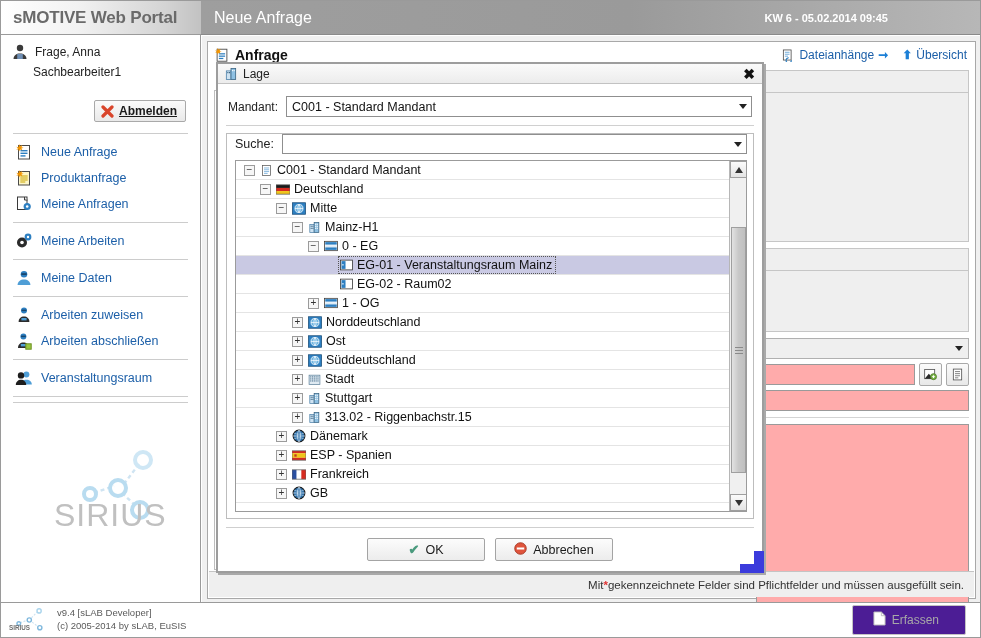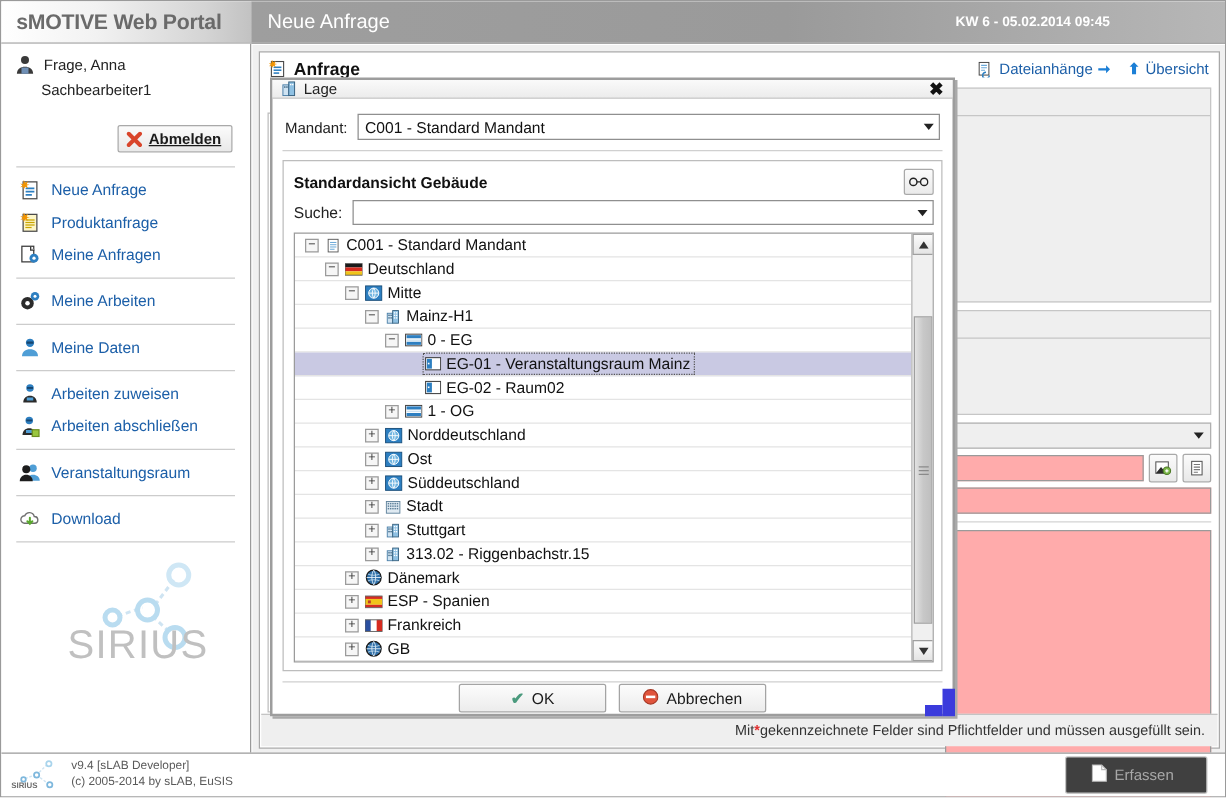--- a/index.html
+++ b/index.html
@@ -83,21 +83,21 @@
   .footer {
     position: absolute; left: 0; bottom: 0; width: 979px; height: 35px;
     background: #ffffff; border-top: 1px solid #9a9a9a;
     display: flex; align-items: center;
   }
   .footer-left { width: 200px; display: flex; align-items: center; gap: 6px; padding-left: 8px; }
   .footer-text { font-size: 9.5px; color: #5a5a5a; line-height: 1.35; }
   .footer-right { flex: 1; display: flex; justify-content: flex-end; align-items: center; padding-right: 14px; }
   .erfassen-btn {
     display: inline-flex; align-items: center; gap: 6px;
-    background: #404040; border: 1px solid #c4c4c4; border-radius: 2px;
+    background: #4c1d95; border: 1px solid #c4c4c4; border-radius: 2px;
     padding: 5px 26px 5px 20px; font-size: 12px; color: #a8a8a8; cursor: default;
   }
 
   
   .main {
     position: absolute; left: 201px; top: 35px; width: 779px; height: 568px;
     background: #f0f0f0; padding: 5px 5px 0 5px;
   }
   .panel {
     position: relative; width: 769px; height: 558px;
@@ -391,29 +391,20 @@
             <circle cx="11.4" cy="5.6" r="3" fill="#4f9ed6"></circle>
             <path d="M6 15.5c0-3 2.4-4.8 5.4-4.8s5.4 1.8 5.4 4.8z" fill="#4f9ed6"></path>
             <circle cx="6" cy="6.4" r="3.2" fill="#1d1d1d"></circle>
             <path d="M0.8 16c0-3.2 2.4-5.2 5.2-5.2s5.2 2 5.2 5.2z" fill="#1d1d1d"></path>
           </svg>
         </span>
         <span class="nav-label">Veranstaltungsraum</span>
       </div>
       <div class="nav-sep"></div>
 
-      <div class="nav-item">
-        <span class="ico">
-          <svg width="18" height="18" viewBox="0 0 18 18">
-            <path d="M4.6 12.6a3 3 0 0 1 .2-6 4 4 0 0 1 7.6.6 2.7 2.7 0 0 1 .3 5.4z" fill="#fff" stroke="#6f6f6f" stroke-width="1.1"></path>
-            <path d="M8.9 8.2v4.4 M6.9 11l2 2 2-2" stroke="#5aa72e" stroke-width="1.6" fill="none" stroke-linecap="round"></path>
-          </svg>
-        </span>
-        <span class="nav-label">Download</span>
-      </div>
       <div class="nav-sep"></div>
     </div>
 
     <div class="sirius-logo">
       <svg width="130" height="95" viewBox="0 0 130 95">
         <line x1="58" y1="45" x2="78" y2="38" stroke="#cfe4f2" stroke-width="2.4" stroke-dasharray="4 3"></line>
         <line x1="88" y1="36" x2="103" y2="16" stroke="#cfe4f2" stroke-width="2.4" stroke-dasharray="4 3"></line>
         <line x1="86" y1="45" x2="100" y2="58" stroke="#cfe4f2" stroke-width="2.4" stroke-dasharray="4 3"></line>
         <circle cx="54" cy="46" r="6" fill="none" stroke="#b9dcf0" stroke-width="4"></circle>
         <circle cx="82" cy="40" r="8" fill="none" stroke="#b9dcf0" stroke-width="4"></circle>
@@ -575,30 +566,20 @@
       <div class="mandant-row">
         <span class="mandant-label">Mandant:</span>
         <div class="combo">
           <span>C001 - Standard Mandant</span>
           <span class="combo-arrow"></span>
         </div>
       </div>
       <div class="hr-light"></div>
 
       <div class="tree-panel">
-        <div class="tree-head">
-          <span class="tree-head-title">Standardansicht Gebäude</span>
-          <div class="binoc-btn">
-            <svg width="16" height="11" viewBox="0 0 20 12">
-              <circle cx="4.6" cy="6" r="3.6" fill="none" stroke="#222" stroke-width="1.4"></circle>
-              <circle cx="15.4" cy="6" r="3.6" fill="none" stroke="#222" stroke-width="1.4"></circle>
-              <path d="M8.2 6h3.6" stroke="#222" stroke-width="1.4"></path>
-            </svg>
-          </div>
-        </div>
 
         <div class="search-row">
           <span class="search-label">Suche:</span>
           <div class="search-combo" placeholder="">
             <span class="combo-arrow"></span>
           </div>
         </div>
 
         <div class="tree-scroll-wrap">
           <div class="tree-list" id="tree-list">

